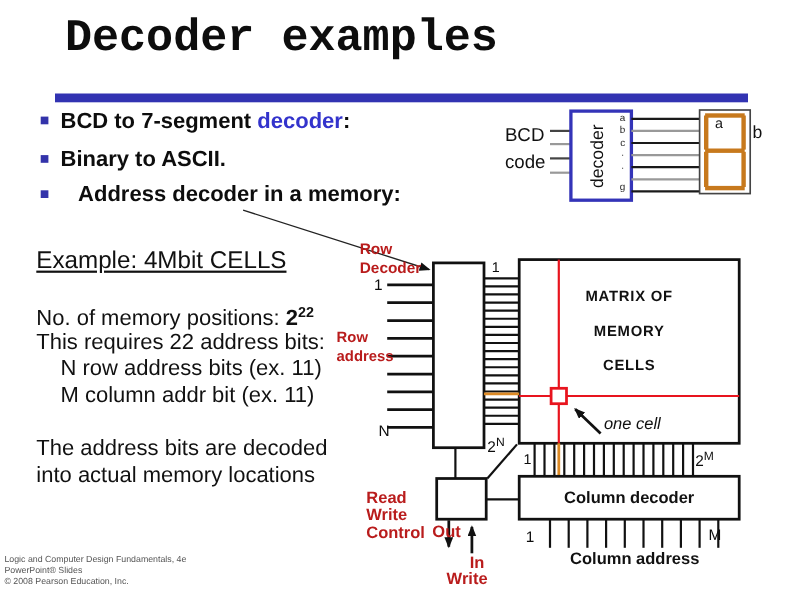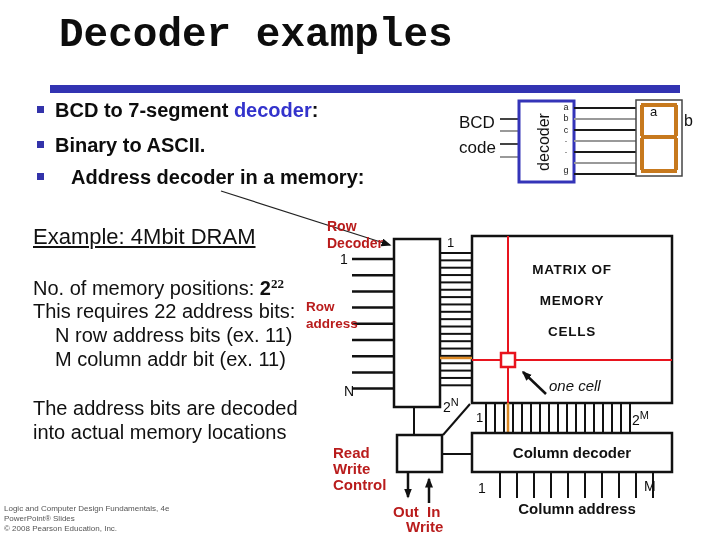--- a/index.html
+++ b/index.html
@@ -8,21 +8,21 @@
   .abs{position:absolute;}
   .pre{white-space:pre-line;}
   .title{position:absolute;left:59px;top:12px;font-family:Liberation Mono, monospace;
          font-weight:bold;font-size:41px;color:#0d0d0d;}
   .rule{position:absolute;left:50px;top:85px;width:630px;height:8px;background:#3233B2;}
   .bullet-sq{position:absolute;left:37px;width:7px;height:7px;background:#3333AA;}
   .bullet-txt{position:absolute;left:55px;font-size:20px;font-weight:bold;color:#0d0d0d;}
   .hl{color:#3333CC;}
   .ex-head{position:absolute;left:33px;top:224px;font-size:22px;text-decoration:underline;}
   .ex-line{position:absolute;left:0;font-size:20px;white-space:nowrap;}
-  .sup22{font-size:13px;vertical-align:7px;font-weight:bold;font-family:Liberation Serif, serif;}
+  .sup22{font-size:13px;vertical-align:7px;font-weight:bold;}
   .b{font-weight:bold;}
   .dlab{position:absolute;font-weight:bold;font-size:14px;line-height:17px;color:#b91c1c;}
   .num{position:absolute;font-size:14px;color:#0d0d0d;}
   .supn{font-size:11px;vertical-align:6px;}
   .mat{position:absolute;left:472px;width:200px;text-align:center;font-weight:bold;
        font-size:13.5px;letter-spacing:0.7px;}
   .mini-lab{position:absolute;font-size:17px;}
   .out-lab{position:absolute;font-size:9px;color:#222;width:12px;text-align:center;}
   .footer{position:absolute;left:4px;top:504px;font-size:8px;line-height:10px;color:#555;}
   .onecell{position:absolute;left:549px;top:377px;font-style:italic;font-size:15px;}
@@ -175,21 +175,21 @@
   </div>
   <div class="out-lab" style="left:560px;top:102px;">a</div>
   <div class="out-lab" style="left:560px;top:113px;">b</div>
   <div class="out-lab" style="left:560px;top:125px;">c</div>
   <div class="out-lab" style="left:560px;top:136px;">·</div>
   <div class="out-lab" style="left:560px;top:147px;">·</div>
   <div class="out-lab" style="left:560px;top:165px;">g</div>
   <div class="abs" style="left:650px;top:104px;font-size:13px;">a</div>
   <div class="abs" style="left:684px;top:112px;font-size:16px;">b</div>
 
-  <div class="ex-head">Example: 4Mbit DRAM</div>
+  <div class="ex-head">Example: 4Mbit CELLS</div>
   <div class="abs" style="left:33px;top:276px;width:330px;height:180px;">
     <div class="ex-line" style="top:0;">
       <span>No. of memory positions: </span><span class="b">2</span><span class="sup22">22</span>
     </div>
     <div class="ex-line" style="top:24px;">This requires 22 address bits:</div>
     <div class="ex-line" style="top:48px;left:22px;">N row address bits (ex. 11)</div>
     <div class="ex-line" style="top:72px;left:22px;">M column addr bit (ex. 11)</div>
     <div class="ex-line" style="top:145px;">into actual memory locations</div>
     <div class="ex-line" style="top:121px;">The address bits are decoded</div>
   </div>
@@ -212,21 +212,21 @@
   <div class="num" style="left:632px;top:409px;">
     <span>2</span><span class="supn">M</span>
   </div>
   <div class="mat" style="top:444px;font-size:15px;letter-spacing:0;">Column decoder</div>
   <div class="num" style="left:478px;top:480px;">1</div>
   <div class="num" style="left:644px;top:478px;">M</div>
   <div class="mat" style="left:477px;top:500px;font-size:15px;letter-spacing:0;">Column address</div>
   <div class="dlab pre" style="left:333px;top:445px;font-size:15px;line-height:16px;">Read
 Write
 Control</div>
-  <div class="dlab" style="left:393px;top:503px;font-size:15px;">Out</div>
+  <div class="dlab" style="left:393px;top:475px;font-size:15px;">Out</div>
   <div class="dlab" style="left:427px;top:503px;font-size:15px;">In</div>
   <div class="dlab" style="left:406px;top:518px;font-size:15px;">Write</div>
 
   <div class="footer">
     <div>Logic and Computer Design Fundamentals, 4e</div>
     <div>PowerPoint® Slides</div>
     <div>© 2008 Pearson Education, Inc.</div>
   </div>
 </div>
 

